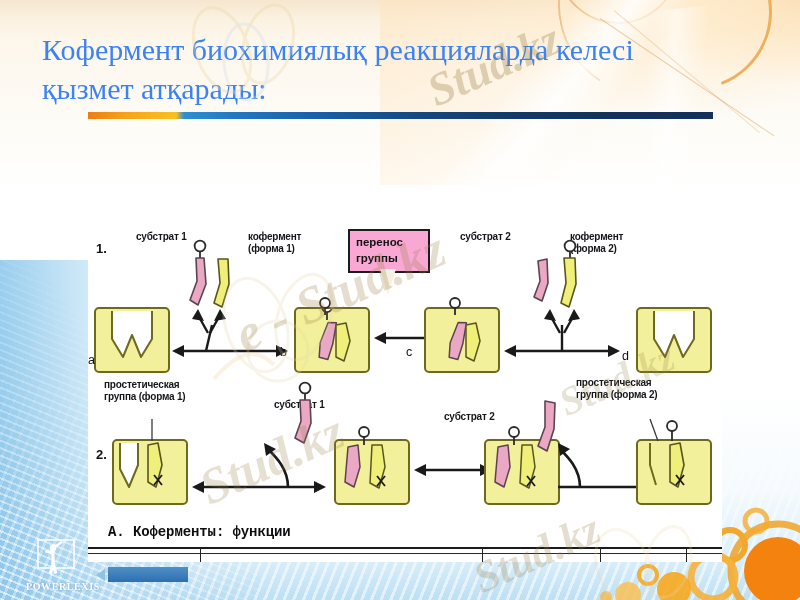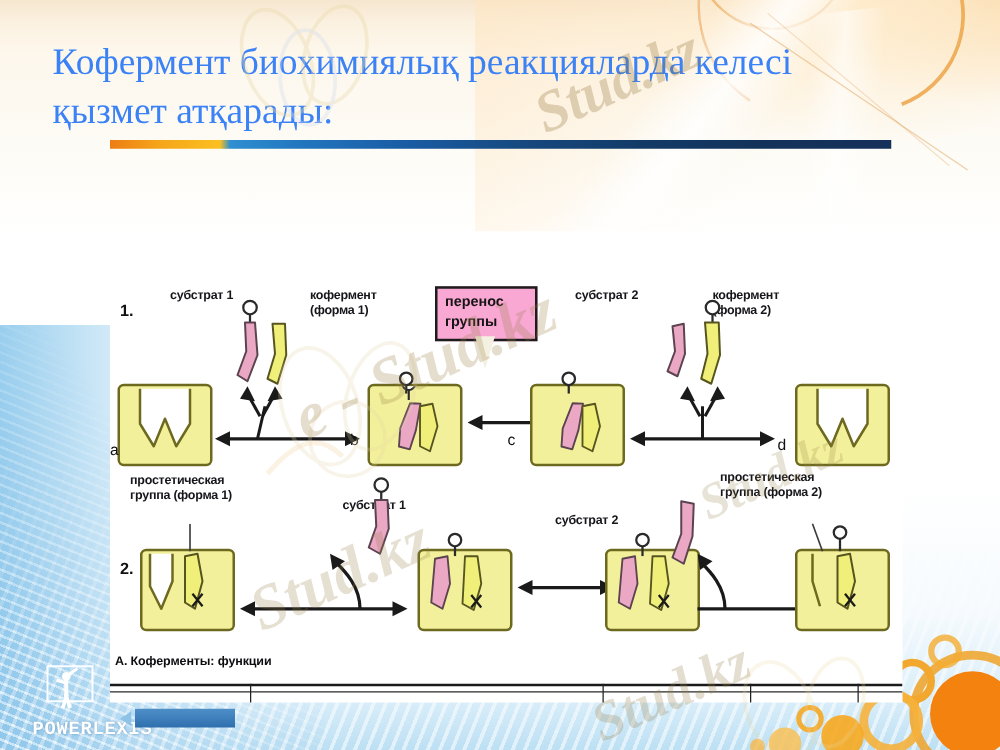--- a/index.html
+++ b/index.html
@@ -118,23 +118,23 @@
     font-size:10px;line-height:1.16;white-space:pre-line;letter-spacing:-.2px;
   }
   .rowmark{
     position:absolute;font-weight:bold;font-size:13px;color:#111;
   }
   .stepmark{
     position:absolute;font-size:12.5px;color:#111;
     font-family:"Liberation Sans", sans-serif;
   }
   .caption{
-    position:absolute;left:4px;top:303px;
-    font-family:Liberation Sans, sans-serif;
-    font-weight:bold;font-size:10px;color:#0d0d10;letter-spacing:-.1px;
+    position:absolute;left:20px;top:303px;
+    font-family:Liberation Mono, monospace;
+    font-weight:bold;font-size:14px;color:#0d0d10;letter-spacing:-.1px;
   }
   .capline{position:absolute;left:0px;top:326px;width:634px;height:2px;background:#1a1a1a;}
   .capline2{position:absolute;left:0px;top:332px;width:634px;height:1px;background:#2a2a2a;}
   .captick{position:absolute;top:326px;width:1px;height:20px;background:#222;}
 
   .callout{
     position:absolute;left:260px;top:8px;width:78px;height:40px;
     background:#f9a8d4;border:2px solid #1c1c1c;
   }
   .callout .ctxt{
@@ -201,21 +201,21 @@
       <rect x="12" y="2" width="36" height="28" fill="none" stroke="#ffffff" stroke-width="1.6" opacity=".95"></rect>
       <g fill="#ffffff">
         <circle cx="27" cy="10" r="3.4"></circle>
         <rect x="25.4" y="13" width="3.2" height="13"></rect>
         <rect x="25.6" y="24" width="3" height="12" transform="rotate(17 27 26)"></rect>
         <rect x="25.6" y="24" width="3" height="12" transform="rotate(-17 27 26)"></rect>
         <rect x="19" y="14" width="9" height="2.6" transform="rotate(16 27 15)"></rect>
         <rect x="27" y="9" width="11" height="2.4" transform="rotate(-36 27 10)"></rect>
       </g>
     </svg>
-    <div style="font-family:Liberation Mono, monospace;font-size:15px;font-weight:bold;color:#ffffff;letter-spacing:.6px;margin-top:-5px;text-shadow:0 0 2px rgba(90,140,185,.9);">POWERLEXIS</div>
+    <div style="font-family:Liberation Serif, serif;font-size:10px;font-weight:bold;color:#ffffff;letter-spacing:.6px;margin-top:-5px;text-shadow:0 0 2px rgba(90,140,185,.9);">POWERLEXIS</div>
   </div>
   <div class="arrowleft"></div>
   <div class="bluebar"></div>
 
   <div class="title">Кофермент биохимиялық реакцияларда келесі қызмет атқарады:</div>
 
   <div class="divider"></div>
 
   <div class="bullets">
   </div>

